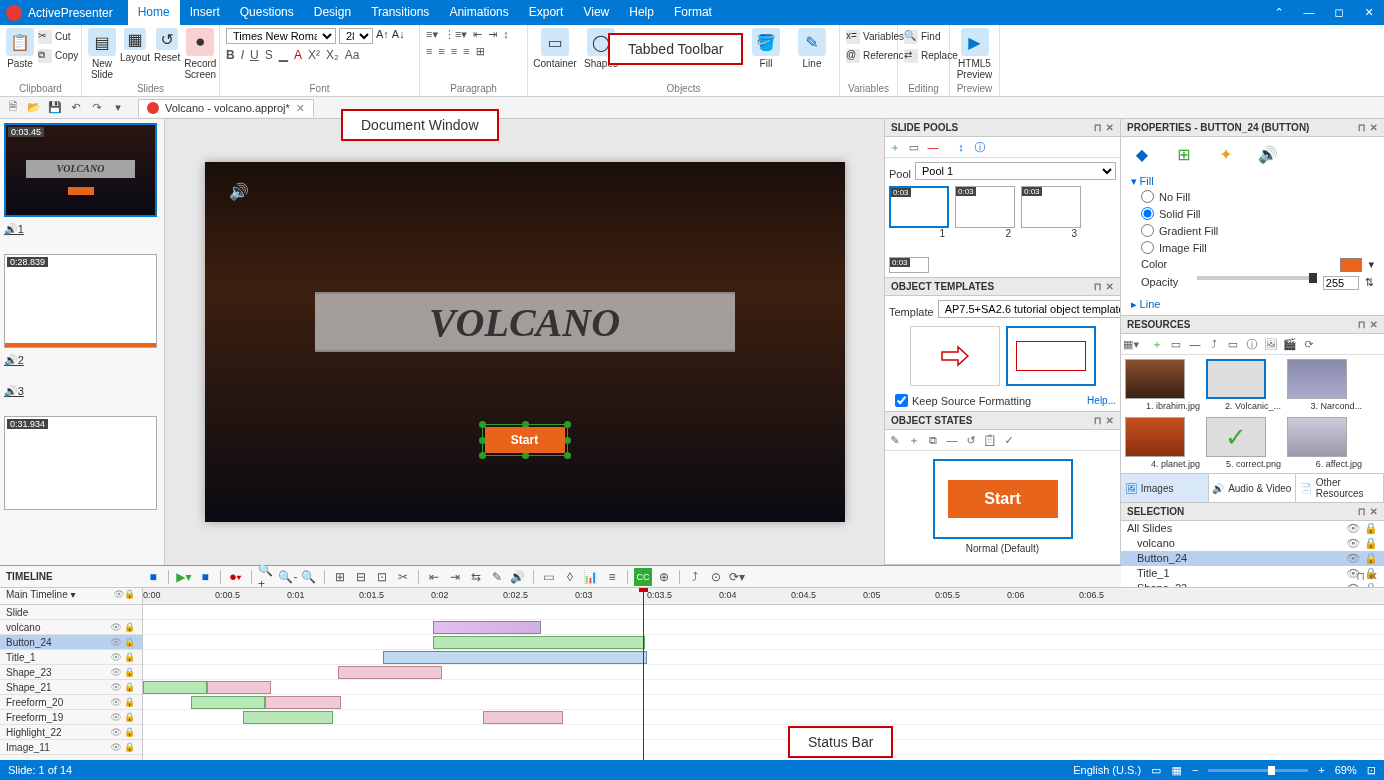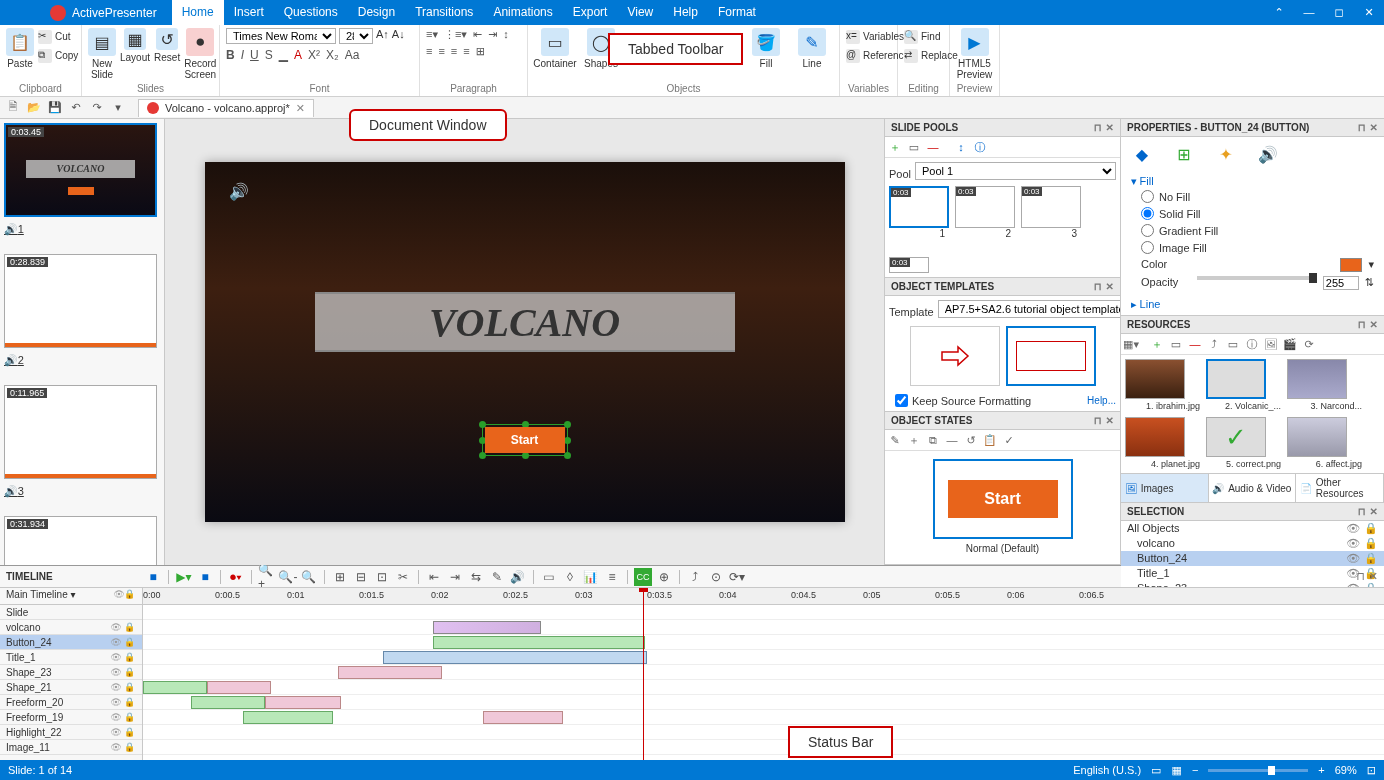--- a/index.html
+++ b/index.html
@@ -1,19 +1,19 @@
 <!DOCTYPE html>
 <html><head>
 <meta charset="utf-8">
 <style>
 * { box-sizing: border-box; margin: 0; padding: 0; font-family: "Segoe UI", Tahoma, sans-serif; }
 body { width: 1384px; height: 780px; background: #f0f0f0; font-size: 11px; color: #333; overflow: hidden; position: relative; }
 
 
-.titlebar { background: #0078d4; height: 25px; display: flex; align-items: center; color: #fff; padding-left: 44px; }
+.titlebar { background: #0078d4; height: 25px; display: flex; align-items: center; color: #fff; }
 .titlebar .logo { width: 16px; height: 16px; background: #e53935; border-radius: 50%; margin: 0 6px; display: inline-block; }
 .titlebar .appname { font-size: 12px; margin-right: 15px; }
 .tabs { display: flex; height: 25px; }
 .tabs .tab { padding: 0 10px; line-height: 25px; color: #fff; cursor: pointer; font-size: 12px; }
 .tabs .tab.active { background: #fff; color: #0078d4; }
 .winctrls { margin-left: auto; display: flex; }
 .winctrls span { width: 30px; text-align: center; line-height: 25px; cursor: pointer; }
 
 
 .ribbon { background: #fff; height: 72px; border-bottom: 1px solid #d0d0d0; display: flex; position: relative; }
@@ -332,33 +332,30 @@
   <div class="slides-panel">
     <div class="thumb-wrap"><div class="thumb sel" style="background:linear-gradient(#2a1510,#0a0a15);">
           <span class="ts">0:03.45</span>
           <div style="position:absolute;left:20px;top:35px;right:20px;height:18px;background:rgba(200,200,200,.8);font:italic bold 10px serif;text-align:center;line-height:18px;">VOLCANO</div>
           <div style="position:absolute;left:62px;top:62px;width:26px;height:8px;background:#e8641b"></div>
         </div><span class="audio">🔊</span><span class="num">1</span></div>
     <div class="thumb-wrap"><div class="thumb">
           <span class="ts">0:28.839</span>
           <div style="position:absolute;bottom:0;left:0;right:0;height:4px;background:#e8641b"></div>
         </div><span class="audio">🔊</span><span class="num">2</span></div>
-    <div class="thumb-wrap"><div class="thumb">
-          <span class="ts">0:11.965</span>
-          <div style="position:absolute;bottom:0;left:0;right:0;height:4px;background:#e8641b"></div>
-        </div><span class="audio">🔊</span><span class="num">3</span></div>
+    <div class="thumb-wrap"><span class="audio">🔊</span><span class="num">3</span></div>
     <div class="thumb-wrap">
         <div class="thumb">
           <span class="ts">0:31.934</span>
         </div>
       </div>
   </div>
 
   <div class="canvas-area">
-    <div class="annotation" style="position:absolute; left:184px; top:-10px;border-radius:6px;">Document Window</div>
+    <div class="annotation" style="position:absolute; left:176px; top:-10px;">Document Window</div>
     <div class="slide-canvas">
       <span class="audio-icon-canvas">🔊</span>
       <div class="slide-title-box">VOLCANO</div>
       <div class="sel-handles" style="left:277px;top:262px;width:86px;height:32px;">
         <div class="h" style="left:-4px;top:-4px"></div>
           <div class="h" style="right:-4px;top:-4px"></div>
         <div class="h" style="left:-4px;bottom:-4px"></div>
           <div class="h" style="right:-4px;bottom:-4px"></div>
         <div class="h" style="left:50%;top:-4px;margin-left:-3px"></div>
           <div class="h" style="left:50%;bottom:-4px;margin-left:-3px"></div>
@@ -579,21 +576,21 @@
       <div class="panel">
         <div class="panel-header">
             <span>SELECTION</span>
             <span class="ctrls">
               <span>⊓</span>
               <span>✕</span>
             </span>
           </div>
         <div class="sel-list">
           <div class="sel-row">
-              <span>All Objects</span>
+              <span>All Slides</span>
               <span class="eyes">
                 <span>👁</span>
                 <span>🔒</span>
               </span>
             </div>
           <div class="sel-row">
               <span style="padding-left:10px">volcano</span>
               <span class="eyes">
                 <span>👁</span>
                 <span>🔒</span>

